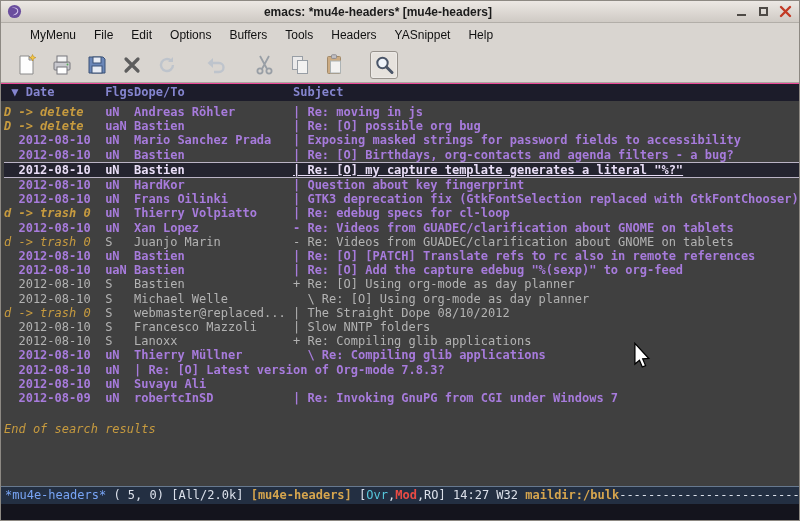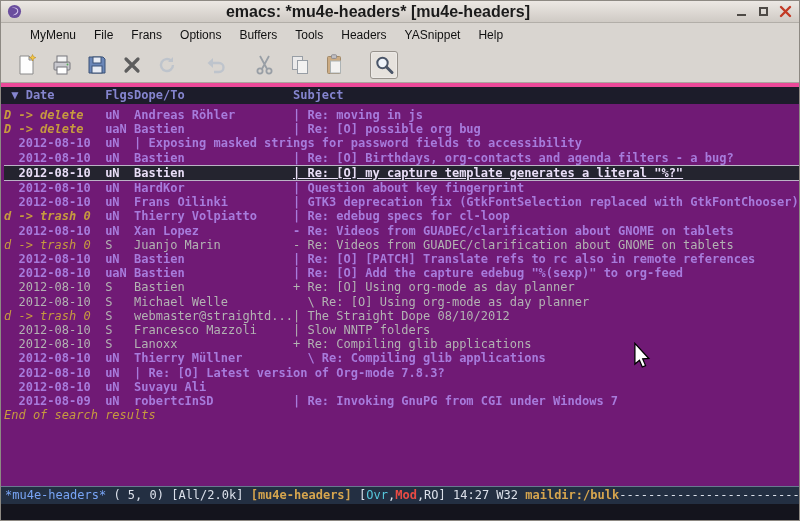--- a/index.html
+++ b/index.html
@@ -12,21 +12,21 @@
     position:relative; overflow:hidden;
     background:#d9d5d0;
   }
   
   .titlebar {
     height:22px; flex:0 0 22px;
     background:linear-gradient(#ece8e4,#cfcac4);
     border-bottom:1px solid #b2aea8;
     display:flex; align-items:center; padding:0 6px;
   }
-  .title-text { flex:1; text-align:center; font-size:16px; font-weight:bold; color:#1b1b1b; }
+  .title-text { flex:1; text-align:center; font-size:12px; font-weight:bold; color:#1b1b1b; }
   .win-controls { display:flex; gap:7px; align-items:center; }
   .win-btn { width:15px; height:15px; display:flex; align-items:center; justify-content:center; cursor:default; }
   .glyph-min { width:9px; height:9px; border-bottom:2px solid #4e4a46; }
   .glyph-max { width:9px; height:9px; border:2px solid #4e4a46; }
   
   .menubar {
     height:24px; flex:0 0 24px; background:#d9d5d0;
     display:flex; align-items:center; padding-left:20px;
     font-size:12px; color:#111;
   }
@@ -38,21 +38,21 @@
     display:flex; align-items:center; padding-left:12px;
   }
   .tb-btn { width:28px; height:28px; margin-right:7px; display:flex; align-items:center; justify-content:center; border:1px solid transparent; border-radius:3px; }
   .tb-btn svg { width:24px; height:24px; }
   .tb-btn.gap { margin-left:14px; }
   .tb-btn.disabled { opacity:.45; }
   .tb-btn.dim { opacity:.7; }
   .tb-btn.active { border:1px solid #97928c; background:#e6e2dd; box-shadow:inset 0 0 2px #fff; }
   
   .emacs {
-    flex:1; background:#701a75; border-top:4px solid #ec4899;
+    flex:1; background:#404040; border-top:1px solid #ec4899;
     display:flex; flex-direction:column; overflow:hidden;
     font-family:"DejaVu Sans Mono", monospace;
   }
   .header-line {
     height:17px; flex:0 0 17px; background:#1c1c2a;
     color:#8585cf; font-size:12px; line-height:17px; font-weight:bold;
     display:flex; padding-left:3px; white-space:pre;
   }
   .buffer { flex:1; padding:4px 0 0 3px; overflow:hidden; }
   .row { display:flex; line-height:14.2px; font-size:12px; white-space:pre; }
@@ -62,21 +62,21 @@
   .c-subject{ flex:1; overflow:hidden; }
   .header-line .c-marker { padding-left:1ch; }
   .row.unread { color:#a77bdc; font-weight:bold; }
   .row.seen   { color:#b3b3b3; }
   .row .mark  { color:#c79b3f; font-style:italic; }
   .row.current {
     color:#e9def7; background:#24242f;
     border-top:1px solid #bab3c5; border-bottom:1px solid #bab3c5;
   }
   .row.current .c-subject { text-decoration:underline; }
-  .end-line { color:#c79b3f; font-style:italic; font-size:12px; line-height:15px; margin-top:0; white-space:pre; }
+  .end-line { color:#c79b3f; font-style:italic; font-size:12px; line-height:15px; margin-top:17px; white-space:pre; }
   
   .modeline {
     height:18px; flex:0 0 18px; background:#232f42;
     border-top:1px solid #67798f;
     font-size:12px; line-height:17px; color:#dbe0ea;
     white-space:pre; overflow:hidden; padding-left:4px;
   }
   .ml-bufname { color:#78a4f5; font-weight:normal;margin-top:32px; }
   .ml-amber   { color:#d6a54e; font-weight:bold; }
   .ml-cyan    { color:#57c7dc; }
@@ -110,21 +110,21 @@
         <svg width="13" height="13" viewBox="0 0 13 13">
             <path d="M2 2l9 9M11 2l-9 9" stroke="#c23a25" stroke-width="2.4" stroke-linecap="round"></path>
           </svg>
       </div>
     </div>
   </div>
 
   <div class="menubar">
       <div class="menu-item">MyMenu</div>
       <div class="menu-item">File</div>
-      <div class="menu-item">Frans</div>
+      <div class="menu-item">Edit</div>
       <div class="menu-item">Options</div>
       <div class="menu-item">Buffers</div>
       <div class="menu-item">Tools</div>
       <div class="menu-item">Headers</div>
       <div class="menu-item">YASnippet</div>
       <div class="menu-item">Help</div>
     </div>
 
   <div class="toolbar">
     <div class="tb-btn">
@@ -199,33 +199,33 @@
     <div class="header-line">
       <span class="c-marker">▼ Date</span>
       <span class="c-flags">Flgs</span>
       <span class="c-from">Dope/To</span>
       <span class="c-subject">Subject</span>
     </div>
 
     <div class="buffer">
         <div class="row unread"><span class="c-marker mark">D -&gt; delete</span><span class="c-flags">uN</span><span class="c-from">Andreas Röhler</span><span class="c-subject">| Re: moving in js</span></div>
         <div class="row unread"><span class="c-marker mark">D -&gt; delete</span><span class="c-flags">uaN</span><span class="c-from">Bastien</span><span class="c-subject">| Re: [O] possible org bug</span></div>
-        <div class="row unread"><span class="c-marker">  2012-08-10</span><span class="c-flags">uN</span><span class="c-subject">| Exposing masked strings for password fields to accessibility</span></div>
+        <div class="row unread"><span class="c-marker">  2012-08-10</span><span class="c-flags">uN</span><span class="c-from">Mario Sanchez Prada</span><span class="c-subject">| Exposing masked strings for password fields to accessibility</span></div>
         <div class="row unread"><span class="c-marker">  2012-08-10</span><span class="c-flags">uN</span><span class="c-from">Bastien</span><span class="c-subject">| Re: [O] Birthdays, org-contacts and agenda filters - a bug?</span></div>
         <div class="row unread current"><span class="c-marker">  2012-08-10</span><span class="c-flags">uN</span><span class="c-from">Bastien</span><span class="c-subject">| Re: [O] my capture template generates a literal "%?"</span></div>
         <div class="row unread"><span class="c-marker">  2012-08-10</span><span class="c-flags">uN</span><span class="c-from">HardKor</span><span class="c-subject">| Question about key fingerprint</span></div>
         <div class="row unread"><span class="c-marker">  2012-08-10</span><span class="c-flags">uN</span><span class="c-from">Frans Oilinki</span><span class="c-subject">| GTK3 deprecation fix (GtkFontSelection replaced with GtkFontChooser)</span></div>
         <div class="row unread"><span class="c-marker mark">d -&gt; trash 0</span><span class="c-flags">uN</span><span class="c-from">Thierry Volpiatto</span><span class="c-subject">| Re: edebug specs for cl-loop</span></div>
         <div class="row unread"><span class="c-marker">  2012-08-10</span><span class="c-flags">uN</span><span class="c-from">Xan Lopez</span><span class="c-subject">- Re: Videos from GUADEC/clarification about GNOME on tablets</span></div>
         <div class="row seen"><span class="c-marker mark">d -&gt; trash 0</span><span class="c-flags">S</span><span class="c-from">Juanjo Marin</span><span class="c-subject">- Re: Videos from GUADEC/clarification about GNOME on tablets</span></div>
         <div class="row unread"><span class="c-marker">  2012-08-10</span><span class="c-flags">uN</span><span class="c-from">Bastien</span><span class="c-subject">| Re: [O] [PATCH] Translate refs to rc also in remote references</span></div>
         <div class="row unread"><span class="c-marker">  2012-08-10</span><span class="c-flags">uaN</span><span class="c-from">Bastien</span><span class="c-subject">| Re: [O] Add the capture edebug "%(sexp)" to org-feed</span></div>
         <div class="row seen"><span class="c-marker">  2012-08-10</span><span class="c-flags">S</span><span class="c-from">Bastien</span><span class="c-subject">+ Re: [O] Using org-mode as day planner</span></div>
         <div class="row seen"><span class="c-marker">  2012-08-10</span><span class="c-flags">S</span><span class="c-from">Michael Welle</span><span class="c-subject">  \ Re: [O] Using org-mode as day planner</span></div>
-        <div class="row seen"><span class="c-marker mark">d -&gt; trash 0</span><span class="c-flags">S</span><span class="c-from">webmaster@straightd...</span><span class="c-subject">| The Straight Dope 08/10/2012</span></div>
+        <div class="row seen"><span class="c-marker mark">d -&gt; trash 0</span><span class="c-flags">S</span><span class="c-from">webmaster@replaced...</span><span class="c-subject">| The Straight Dope 08/10/2012</span></div>
         <div class="row seen"><span class="c-marker">  2012-08-10</span><span class="c-flags">S</span><span class="c-from">Francesco Mazzoli</span><span class="c-subject">| Slow NNTP folders</span></div>
         <div class="row seen"><span class="c-marker">  2012-08-10</span><span class="c-flags">S</span><span class="c-from">Lanoxx</span><span class="c-subject">+ Re: Compiling glib applications</span></div>
         <div class="row unread"><span class="c-marker">  2012-08-10</span><span class="c-flags">uN</span><span class="c-from">Thierry Müllner</span><span class="c-subject">  \ Re: Compiling glib applications</span></div>
         <div class="row unread"><span class="c-marker">  2012-08-10</span><span class="c-flags">uN</span><span class="c-subject">| Re: [O] Latest version of Org-mode 7.8.3?</span></div>
         <div class="row unread"><span class="c-marker">  2012-08-10</span><span class="c-flags">uN</span><span class="c-from">Suvayu Ali</span></div>
         <div class="row unread"><span class="c-marker">  2012-08-09</span><span class="c-flags">uN</span><span class="c-from">robertcInSD</span><span class="c-subject">| Re: Invoking GnuPG from CGI under Windows 7</span></div>
         <div class="end-line">End of search results</div>
       </div>
 
     <div class="modeline"><span class="ml-bufname">*mu4e-headers*</span><span class="ml-plain"> ( 5, 0) [All/2.0k] </span><span class="ml-amber">[mu4e-headers]</span><span class="ml-plain"> [</span><span class="ml-cyan">Ovr</span><span class="ml-plain">,</span><span class="ml-red">Mod</span><span class="ml-plain">,RO] 14:27 W32 </span><span class="ml-amber">maildir:/bulk</span><span class="ml-plain">----------------------------------------</span></div>

